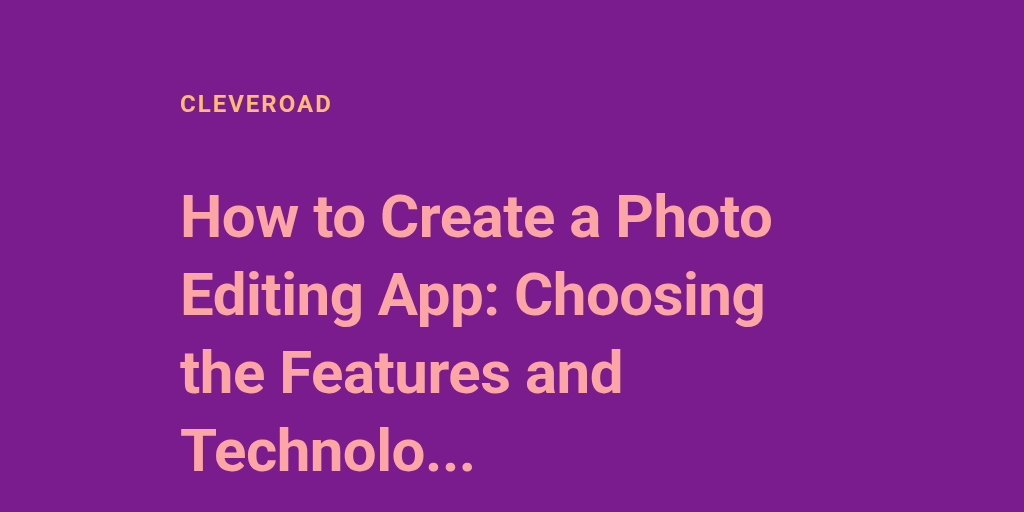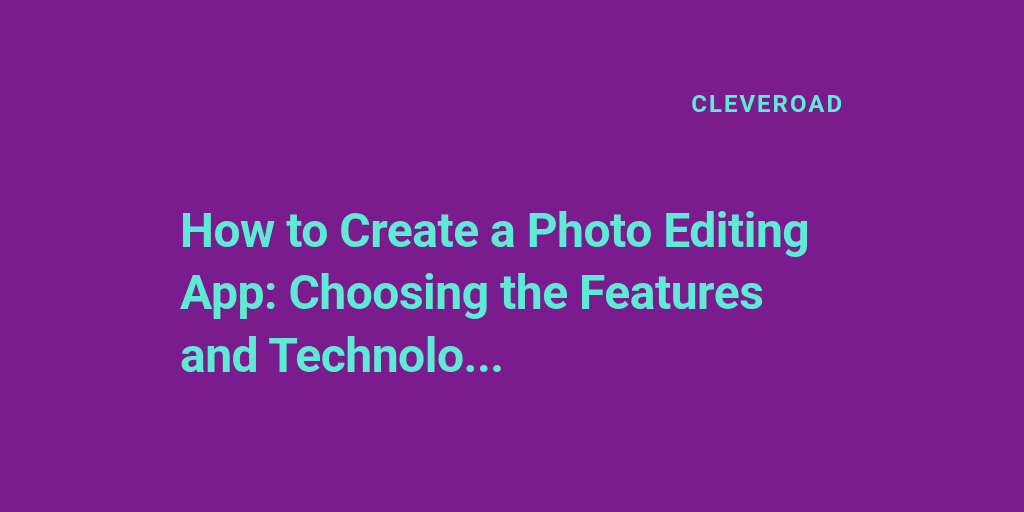--- a/index.html
+++ b/index.html
@@ -11,30 +11,29 @@
       width: 1024px;
       height: 512px;
       background-color: #7b1c8e;
       font-family: -apple-system, BlinkMacSystemFont, "Segoe UI", Roboto, "Helvetica Neue", Arial, sans-serif;
       overflow: hidden;
     }
     .container {
       padding: 90px 180px 0 180px;
     }
     .brand {
-      color: #5eead4;
+      color: #fdba74;
       font-size: 24px;
       font-weight: 700;
       letter-spacing: 2px;
-      margin-bottom: 82px;
-      text-align: right;
+      margin-bottom: 60px;
     }
     .title {
-      color: #5eead4;
-      font-size: 48px;
+      color: #fca5a5;
+      font-size: 60px;
       font-weight: 700;
       line-height: 1.3;
       letter-spacing: -0.5px;
     }
   </style>
 </head>
 <body>
 
 <div class="container">
   <div class="brand">CLEVEROAD</div>

